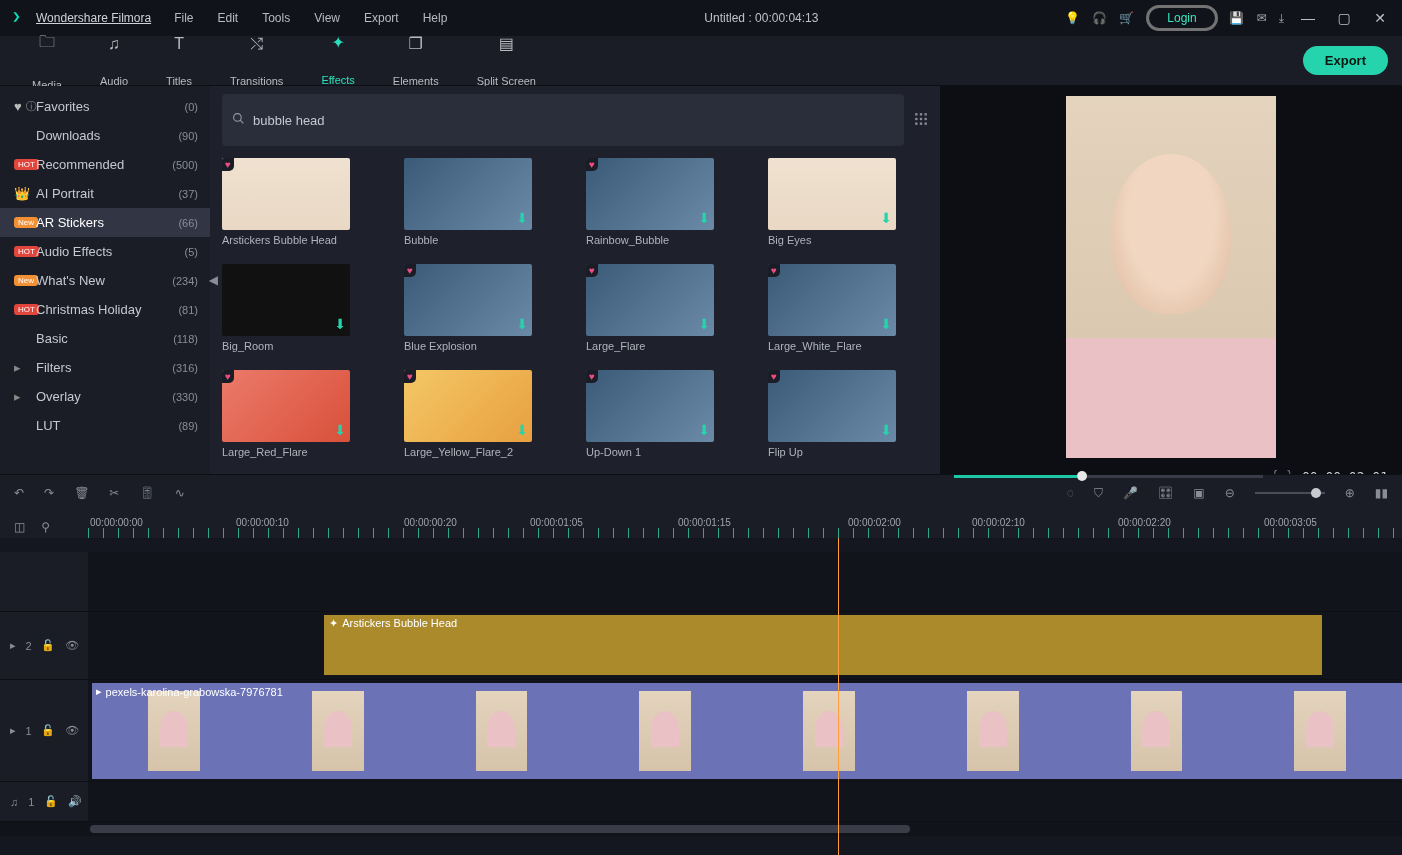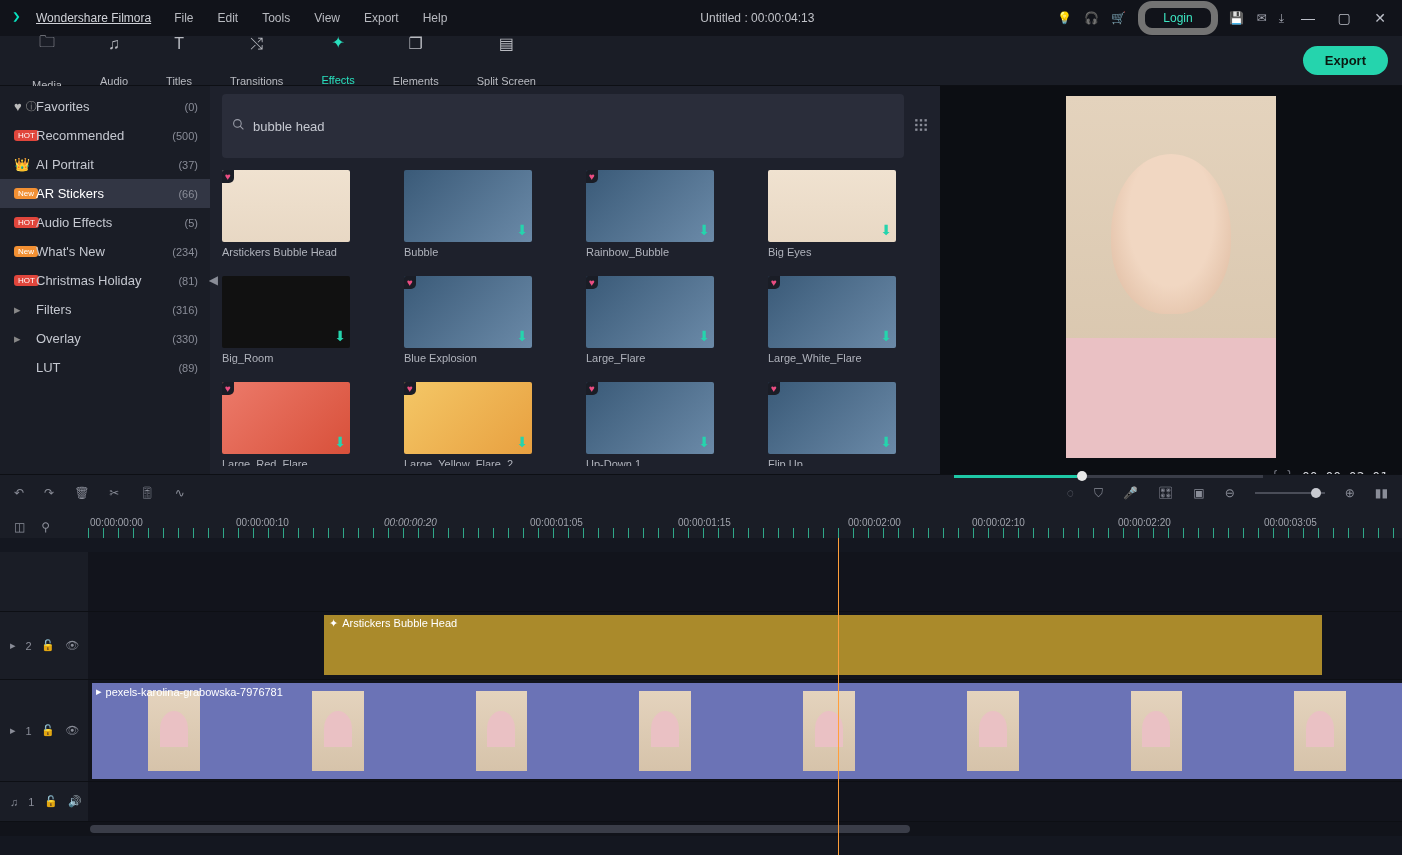--- a/index.html
+++ b/index.html
@@ -23,21 +23,21 @@
   padding: 0 10px;
   gap: 4px;
 }
 .titlebar .logo { color: #08e3c1; margin-right: 8px; }
 .titlebar .app-name { color: #d0d2d8; font-weight: 500; margin-right: 9px; text-decoration: underline; }
 .menu-item { padding: 4px 10px; color: #b8bac0; cursor: pointer; }
 .titlebar .center { flex: 1; text-align: center; color: #c0c2c8; }
 .titlebar .right { display: flex; align-items: center; gap: 12px; }
 .icon-btn { color: #a3a6b0; cursor: pointer; display: flex; align-items: center; justify-content: center; }
 .login-btn {
-  border: 7px solid #737373; border-radius: 14px; padding: 3px 18px;
+  border: 3px solid #737373; border-radius: 14px; padding: 3px 18px;
   color: #3ce6c2; cursor: pointer;
 }
 .win-btn { width: 24px; text-align: center; color: #bcbfc8; cursor: pointer; font-size: 14px; }
 
 .toolbar {
   height: 50px;
   background: #1a1d26;
   display: flex;
   align-items: center;
   padding: 0 14px;
@@ -81,21 +81,21 @@
   color: #8a8d98; cursor: pointer; font-size: 12px;
 }
 
 .browser {
   width: 730px; background: #1e212c; display: flex; flex-direction: column;
   padding: 8px 12px;
 }
 .search-row { display: flex; align-items: center; gap: 10px; margin-bottom: 12px; }
 .search-box {
   flex: 1; background: #2a2d3a; border-radius: 4px;
-  display: flex; align-items: center; padding: 24px 10px; gap: 8px;
+  display: flex; align-items: center; padding: 18px 10px; gap: 8px;
 }
 .search-box input {
   flex: 1; background: transparent; border: none; outline: none;
   color: #c5c8d0; font-size: 13px;
 }
 .grid-toggle { color: #8a8d98; cursor: pointer; }
 .effects-grid { display: grid; grid-template-columns: repeat(4, 1fr); gap: 18px 22px; overflow-y: auto; }
 .effect-card { cursor: pointer; }
 .thumb {
   position: relative; width: 128px; height: 72px;
@@ -280,20 +280,25 @@
   <div class="sidebar" id="sidebar">
       <div class="side-item">
         <span class="prefix">
           <span style="color:#bbb">♥</span> 
           <span style="color:#888;font-size:11px;margin-left:4px">ⓘ</span>
         </span>
         <span class="label">Favorites</span>
         <span class="count">(0)</span>
       </div>
       <div class="side-item">
+        <span class="prefix"></span>
+        <span class="label">Downloads</span>
+        <span class="count">(90)</span>
+      </div>
+      <div class="side-item">
         <span class="prefix">
           <span class="badge-hot">HOT</span>
         </span>
         <span class="label">Recommended</span>
         <span class="count">(500)</span>
       </div>
       <div class="side-item">
         <span class="prefix">
           <span class="crown">👑</span>
         </span>
@@ -320,20 +325,25 @@
         </span>
         <span class="label">What's New</span>
         <span class="count">(234)</span>
       </div>
       <div class="side-item">
         <span class="prefix">
           <span class="badge-hot">HOT</span>
         </span>
         <span class="label">Christmas Holiday</span>
         <span class="count">(81)</span>
+      </div>
+      <div class="side-item">
+        <span class="prefix"></span>
+        <span class="label">Basic</span>
+        <span class="count">(118)</span>
       </div>
       <div class="side-item">
         <span class="prefix">
           <span style="color:#888">▸</span>
         </span>
         <span class="label">Filters</span>
         <span class="count">(316)</span>
       </div>
       <div class="side-item">
         <span class="prefix">
@@ -517,21 +527,21 @@
 </div>
 
 <div class="timeline-ruler" id="ruler">
   <div class="lock-icons">
     <span>◫</span>
     <span>⚲</span>
   </div>
   <div class="ticks"></div>
 <span class="ruler-label" style="left: 90px;">00:00:00:00</span>
     <span class="ruler-label" style="left: 236px;">00:00:00:10</span>
-    <span class="ruler-label" style="left: 384px; font-style: italic;">00:00:00:20</span>
+    <span class="ruler-label" style="left: 404px;">00:00:00:20</span>
     <span class="ruler-label" style="left: 530px;">00:00:01:05</span>
     <span class="ruler-label" style="left: 678px;">00:00:01:15</span>
     <span class="ruler-label" style="left: 826px; margin-left: 22px;">00:00:02:00</span>
     <span class="ruler-label" style="left: 972px; text-align: center;">00:00:02:10</span>
     <span class="ruler-label" style="left: 1118px;">00:00:02:20</span>
     <span class="ruler-label" style="left: 1264px;">00:00:03:05</span>
   </div>
 
 <div class="tracks-area">
   <div class="playhead" id="playhead" style="left: 838px;"></div>

